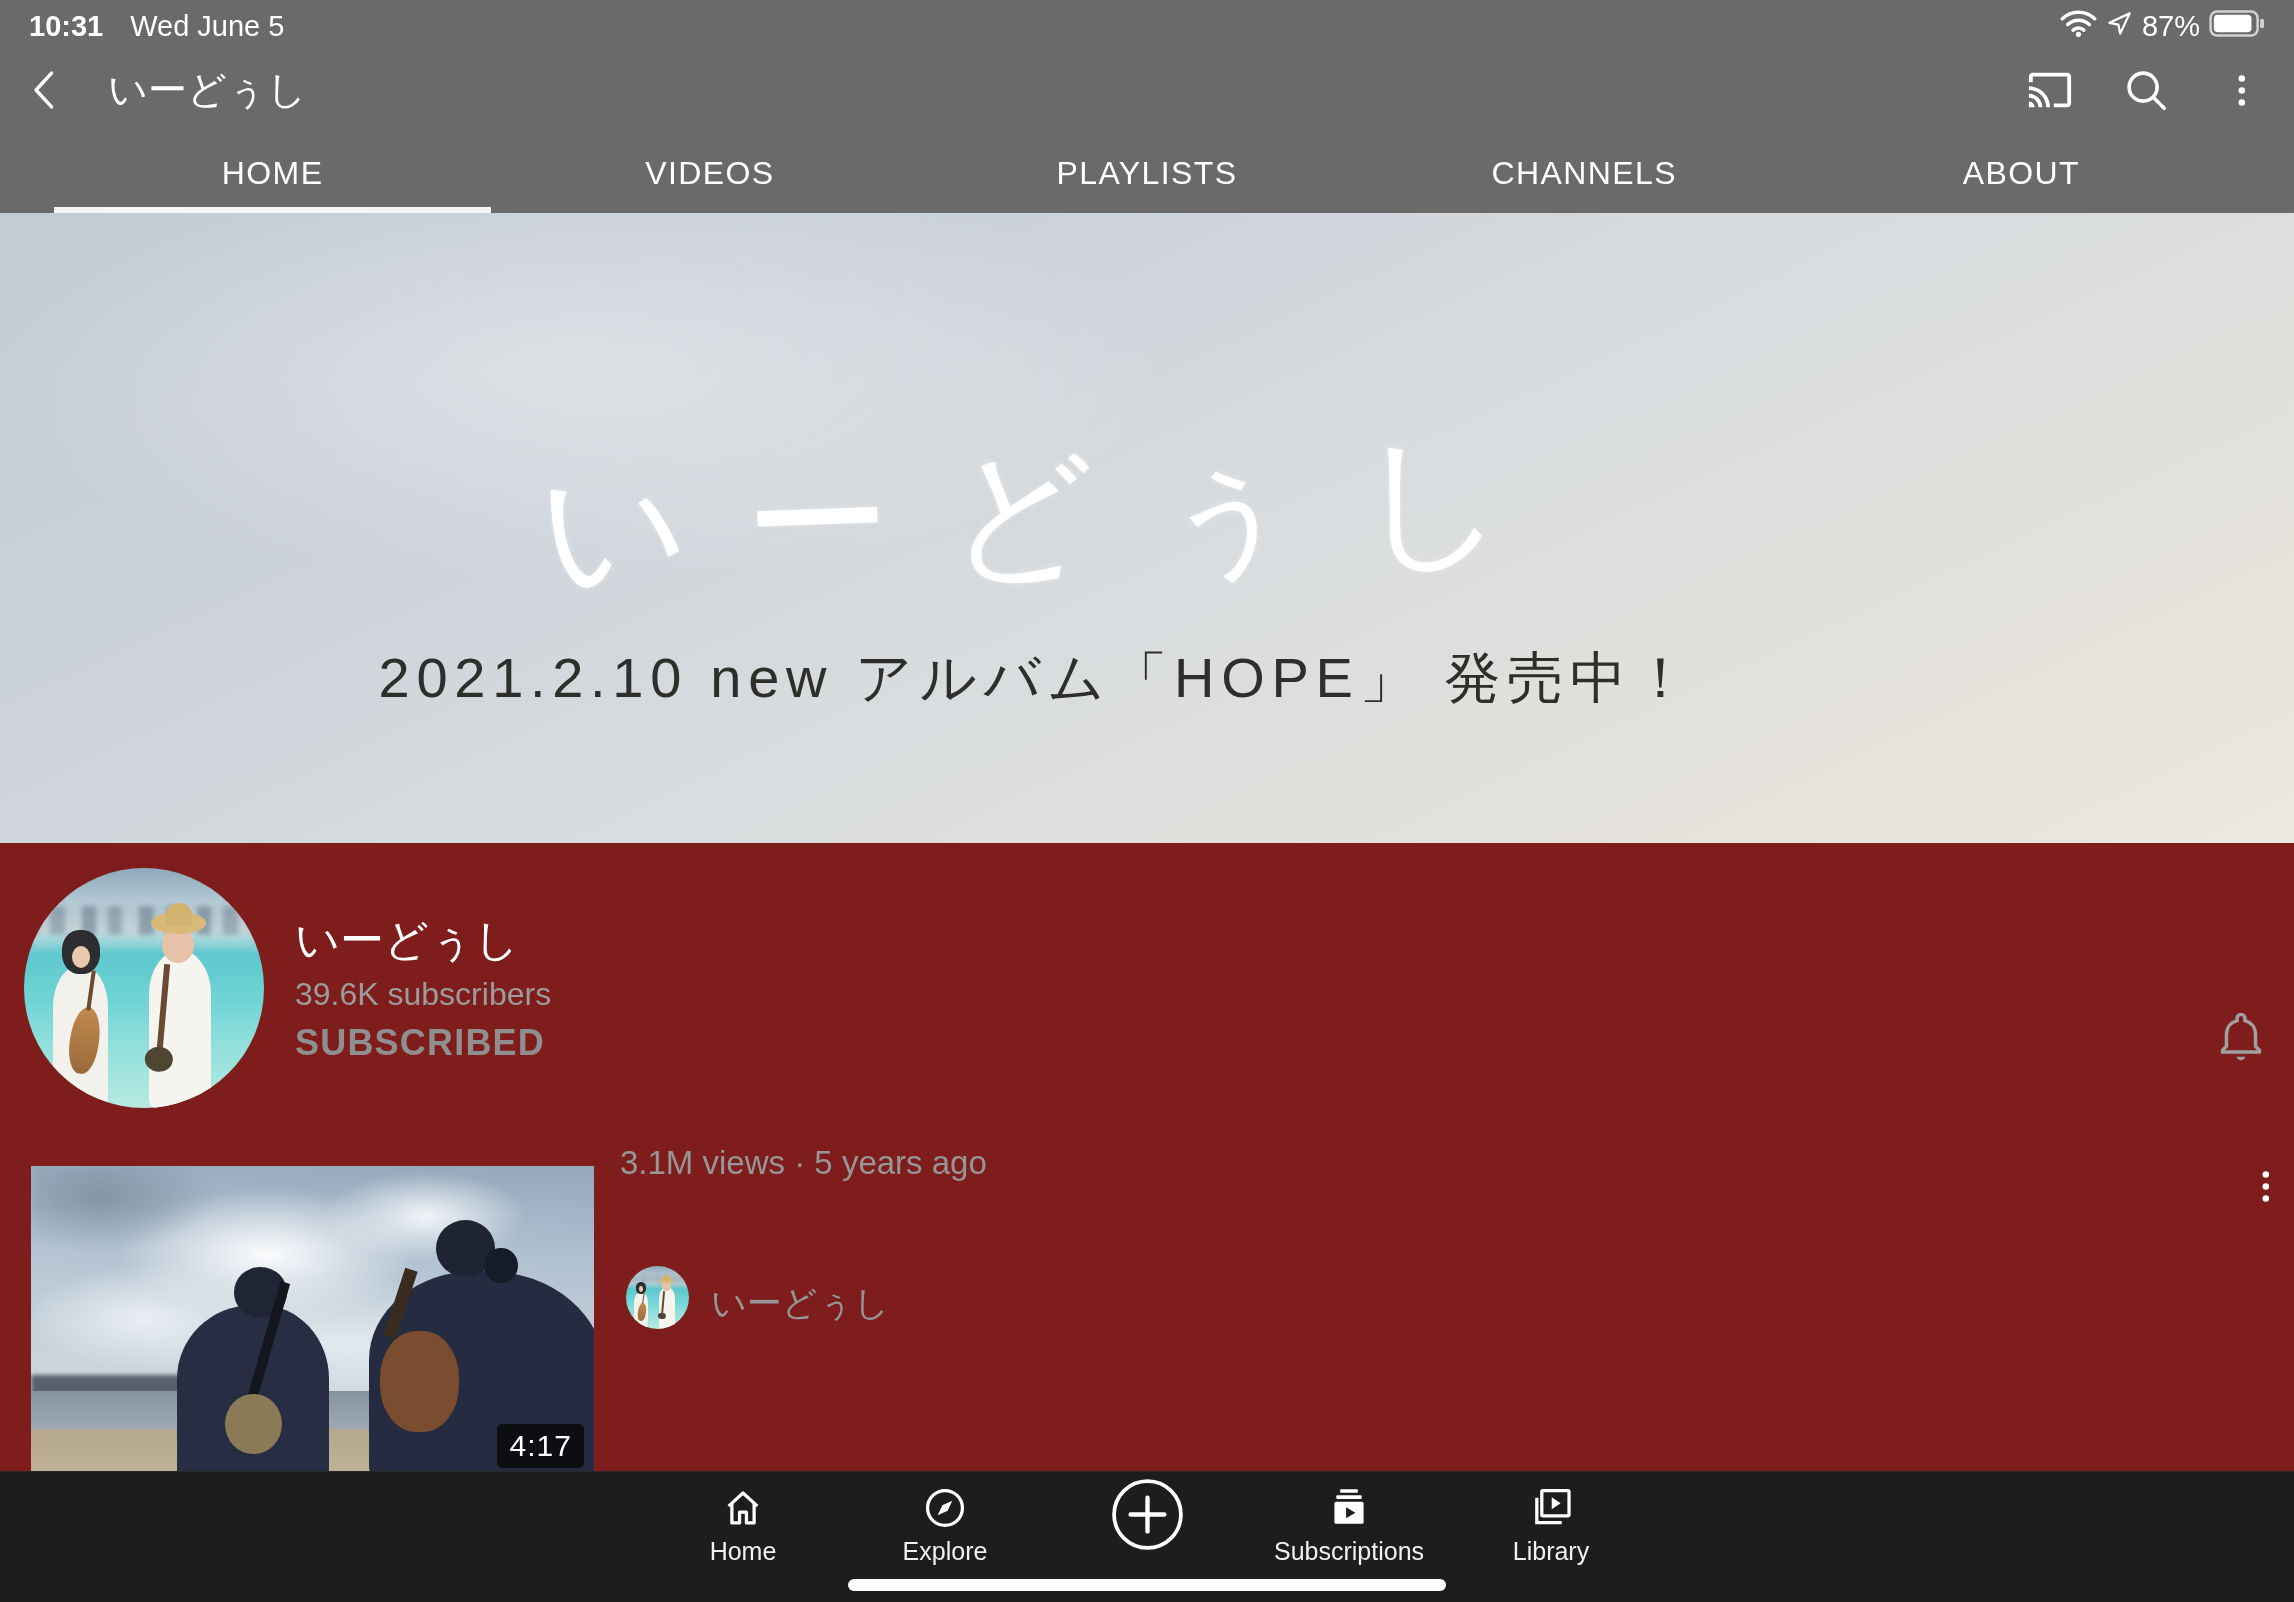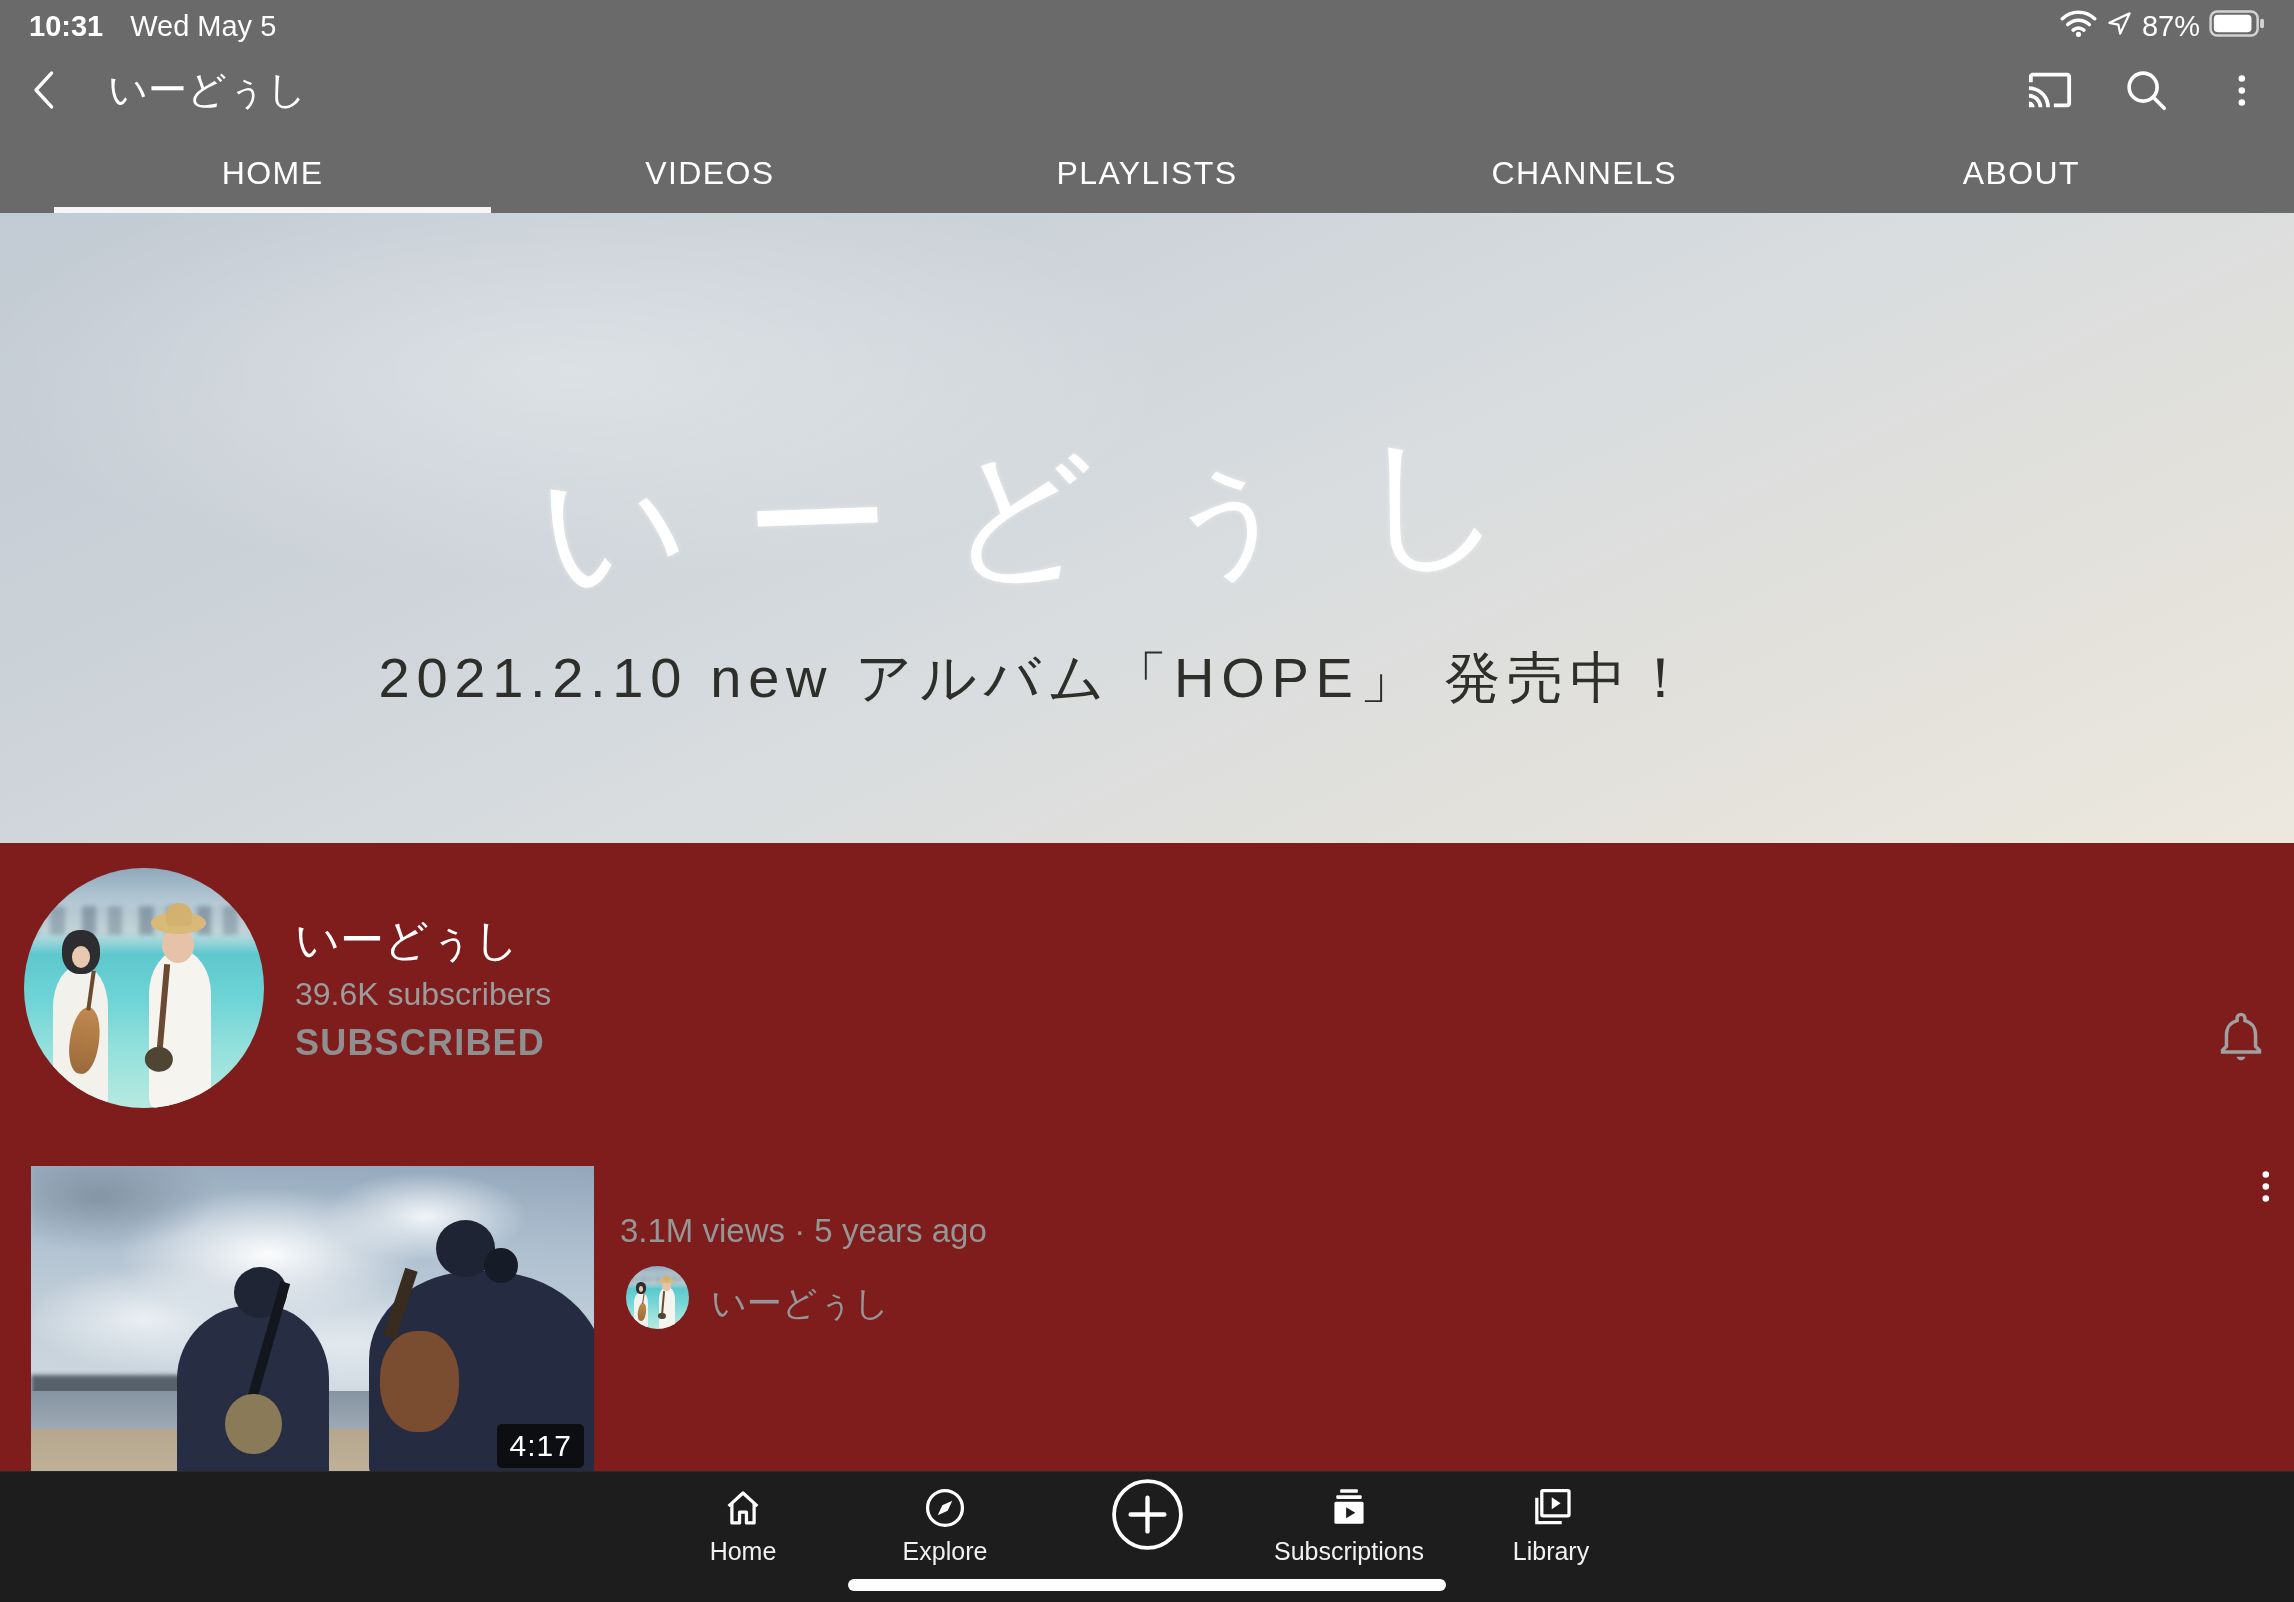--- a/index.html
+++ b/index.html
@@ -85,21 +85,21 @@
   .t-head2{position:absolute;left:72%;top:17%;width:10.5%;height:18%;background:#1e2433;border-radius:50%;}
   .t-bun{position:absolute;left:80.5%;top:26%;width:6%;height:11%;background:#161b28;border-radius:50%;}
   .t-body2{position:absolute;left:60%;top:33%;width:42%;height:70%;background:#252b40;
       border-radius:45% 50% 0 20%/40% 45% 0 12%;}
   .t-guitar{position:absolute;left:62%;top:52%;width:14%;height:32%;background:#7a4c30;border-radius:46%;}
   .t-guitar::before{content:"";position:absolute;left:18%;top:-62%;width:16%;height:70%;
       background:#3a2b20;transform:rotate(18deg);}
   .duration{position:absolute;right:9.6px;bottom:15.4px;background:rgba(8,8,8,0.82);color:#fff;
       font-size:30px;padding:4.8px 12.5px;border-radius:5px;letter-spacing:1px;}
   .video-title{position:absolute;left:620px;top:1161px;font-size:42px;color:#f1f1f1;cursor:pointer;}
-  .video-meta{position:absolute;left:620px;top:1212px;font-size:33px;color:#969696;}
+  .video-meta{position:absolute;left:620px;top:1144px;font-size:33px;color:#969696;}
   .video-avatar{position:absolute;left:626px;top:1266px;width:63px;height:63px;border-radius:50%;overflow:hidden;cursor:pointer;}
   .video-channel{position:absolute;left:711px;top:1280px;font-size:35px;color:#969696;}
   .kebab{display:flex;align-items:center;justify-content:center;cursor:pointer;}
   .video-kebab{position:absolute;left:2248px;top:1161px;width:35px;height:50px;}
   
   .bottom-nav{position:absolute;left:0;bottom:0;width:100%;height:130px;background:#1d1d1d;
       border-top:1px solid rgba(255,255,255,0.05);z-index:20;}
   .nav-items{position:absolute;left:50%;top:11.5px;transform:translateX(-50%);display:flex;gap:58px;}
   .nav-item{width:144px;display:flex;flex-direction:column;align-items:center;cursor:pointer;}
   .nav-icon{height:48px;display:flex;align-items:center;justify-content:center;}
@@ -111,21 +111,21 @@
 </head>
 <body>
 
 <div id="screen">
 
   <div class="header">
 
     <div class="status-bar">
       <div class="status-left">
         <span>10:31</span>
-        <span class="status-date">Wed May 5</span>
+        <span class="status-date">Wed June 5</span>
       </div>
       <div class="status-right">
         <span>
           <svg width="37" height="28" viewBox="0 0 24 18" fill="none" stroke="#fff" stroke-width="2.3" stroke-linecap="round">
             <path d="M1.5,6.2 C4.3,3.5 7.9,2 12,2 C16.1,2 19.7,3.5 22.5,6.2"></path>
             <path d="M5,10 C6.9,8.2 9.3,7.2 12,7.2 C14.7,7.2 17.1,8.2 19,10"></path>
             <path d="M8.5,13.6 C9.5,12.7 10.7,12.2 12,12.2 C13.3,12.2 14.5,12.7 15.5,13.6"></path>
             <circle cx="12" cy="16.4" r="1.7" fill="#fff" stroke="none"></circle>
           </svg>
         </span>

